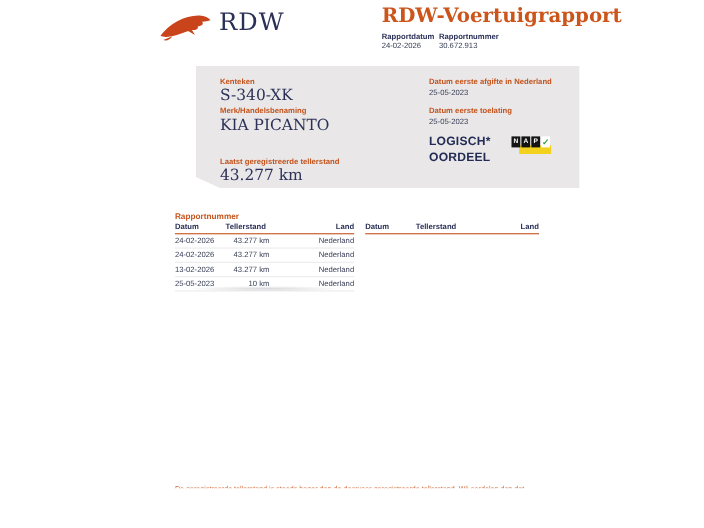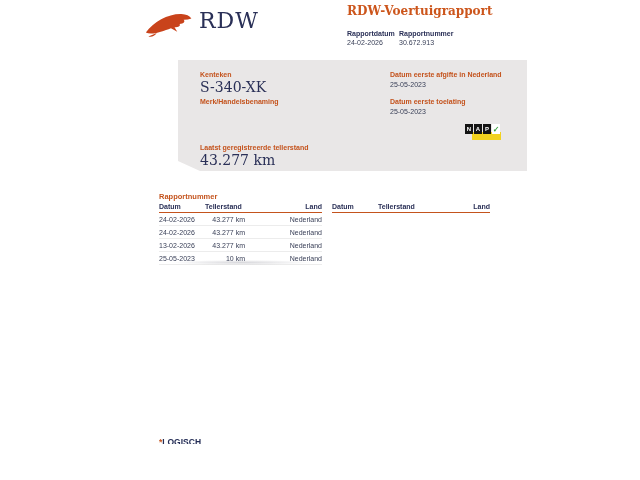--- a/index.html
+++ b/index.html
@@ -7,21 +7,21 @@
     position:relative;width:640px;height:444px;background:#ffffff;overflow:hidden;
     font-family:"Liberation Sans",sans-serif;color:#2a3057;
   }
   .abs{position:absolute;}
 
   
   .logo-mark{left:145px;top:7px;width:54px;height:36px;}
   .logo-text{left:199px;top:8px;font-family:"DejaVu Serif",serif;font-size:22px;
     letter-spacing:1px;color:#2a3057;}
   .report-title{left:347px;top:4px;font-family:"DejaVu Serif",serif;font-weight:bold;
-    font-size:12px;color:#cc551b;}
+    font-size:18px;color:#cc551b;}
   .meta-label{font-size:7px;font-weight:bold;color:#2a3057;}
   .meta-value{font-size:7px;color:#3a4058;}
   .meta-date-label{left:347px;top:30px;}
   .meta-date-value{left:347px;top:39px;}
   .meta-num-label{left:399px;top:30px;}
   .meta-num-value{left:399px;top:39px;}
 
   
   .panel{left:138px;top:60px;width:349px;height:111px;background:#e9e7e7;
     clip-path:polygon(0 0,100% 0,100% 100%,6.3% 100%,0 91%);margin-left:40px;}
@@ -78,30 +78,35 @@
   <div class="abs meta-label meta-date-label">Rapportdatum</div>
   <div class="abs meta-value meta-date-value">24-02-2026</div>
   <div class="abs meta-label meta-num-label">Rapportnummer</div>
   <div class="abs meta-value meta-num-value">30.672.913</div>
 
   <div class="abs panel">
     <div class="fld-label" style="left:22px;top:11px">Kenteken</div>
     <div class="fld-value-lg" style="left:22px;top:19px">S-340-XK</div>
 
     <div class="fld-label" style="left:22px;top:38px">Merk/Handelsbenaming</div>
+    <div class="fld-value-lg" style="left:22px;top:46px">KIA PICANTO</div>
 
     <div class="fld-label" style="left:22px;top:84px">Laatst geregistreerde tellerstand</div>
     <div class="fld-value-lg" style="left:22px;top:92px">43.277 km</div>
 
     <div class="fld-label" style="left:212px;top:11px">Datum eerste afgifte in Nederland</div>
     <div class="fld-value-sm" style="left:212px;top:21px">25-05-2023</div>
 
     <div class="fld-label" style="left:212px;top:38px">Datum eerste toelating</div>
     <div class="fld-value-sm" style="left:212px;top:48px">25-05-2023</div>
 
+    <div class="oordeel">
+      <div>LOGISCH*</div>
+      <div>OORDEEL</div>
+    </div>
 
     <div class="nap">
       <div class="nap-yellow"></div>
       <div class="nap-tiles">
         <div class="nap-tile">N</div>
         <div class="nap-tile">A</div>
         <div class="nap-tile">P</div>
         <div class="nap-tile check">✓</div>
       </div>
     </div>
@@ -143,17 +148,16 @@
     <div class="t-head">
       <div class="c1">Datum</div>
       <div class="c2">Tellerstand</div>
       <div class="c3">Land</div>
     </div>
   </div>
 
   <div class="abs table-shadow"></div>
 
   <div class="abs footnote">
-    <div class="fn-title"><span class="fn-star">*</span><span>LOGISCH</span></div>
     <div class="fn-text">De geregistreerde tellerstand is steeds hoger dan de daarvoor geregistreerde tellerstand. Wij oordelen dan dat de tellerstand logisch verklaarbaar is.</div>
   </div>
 
 </div>
 
 </body></html>

